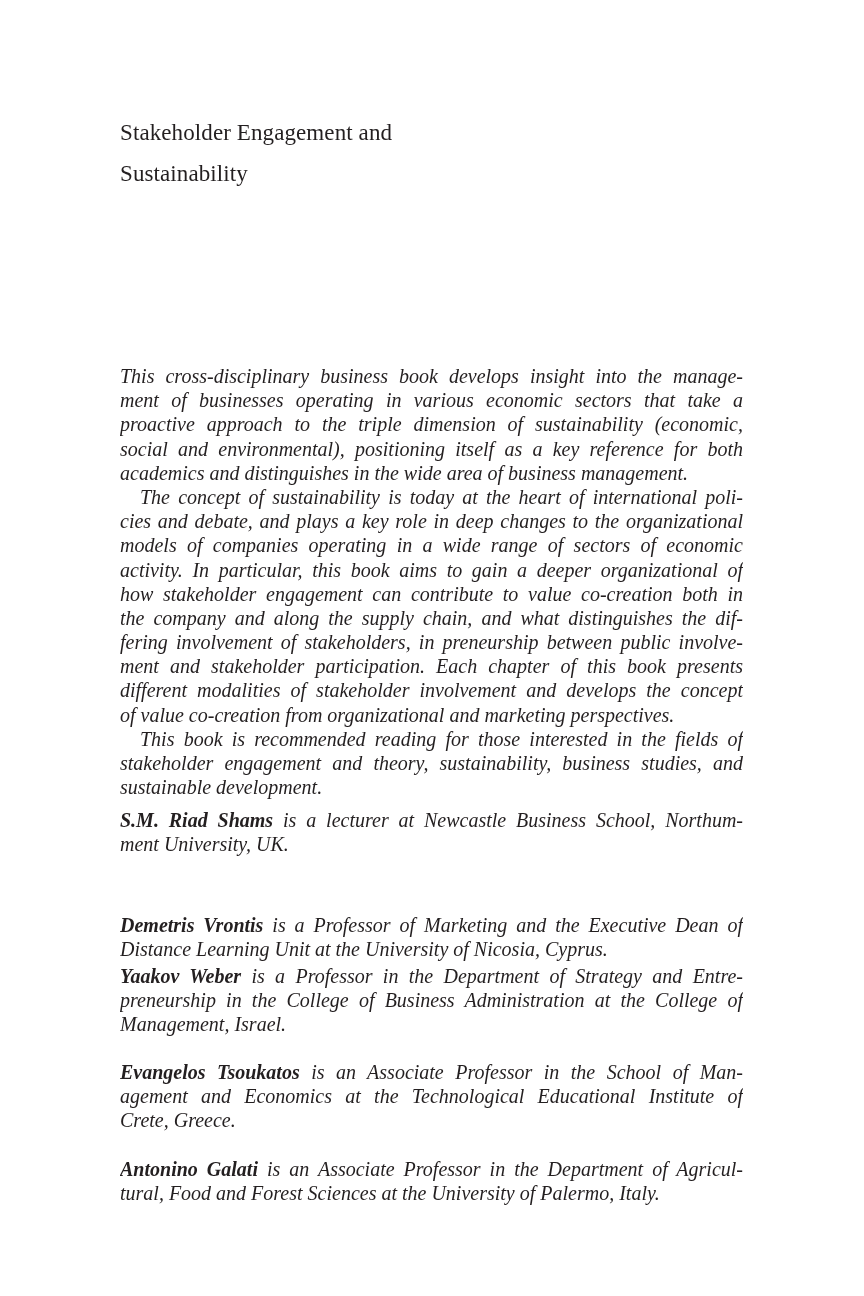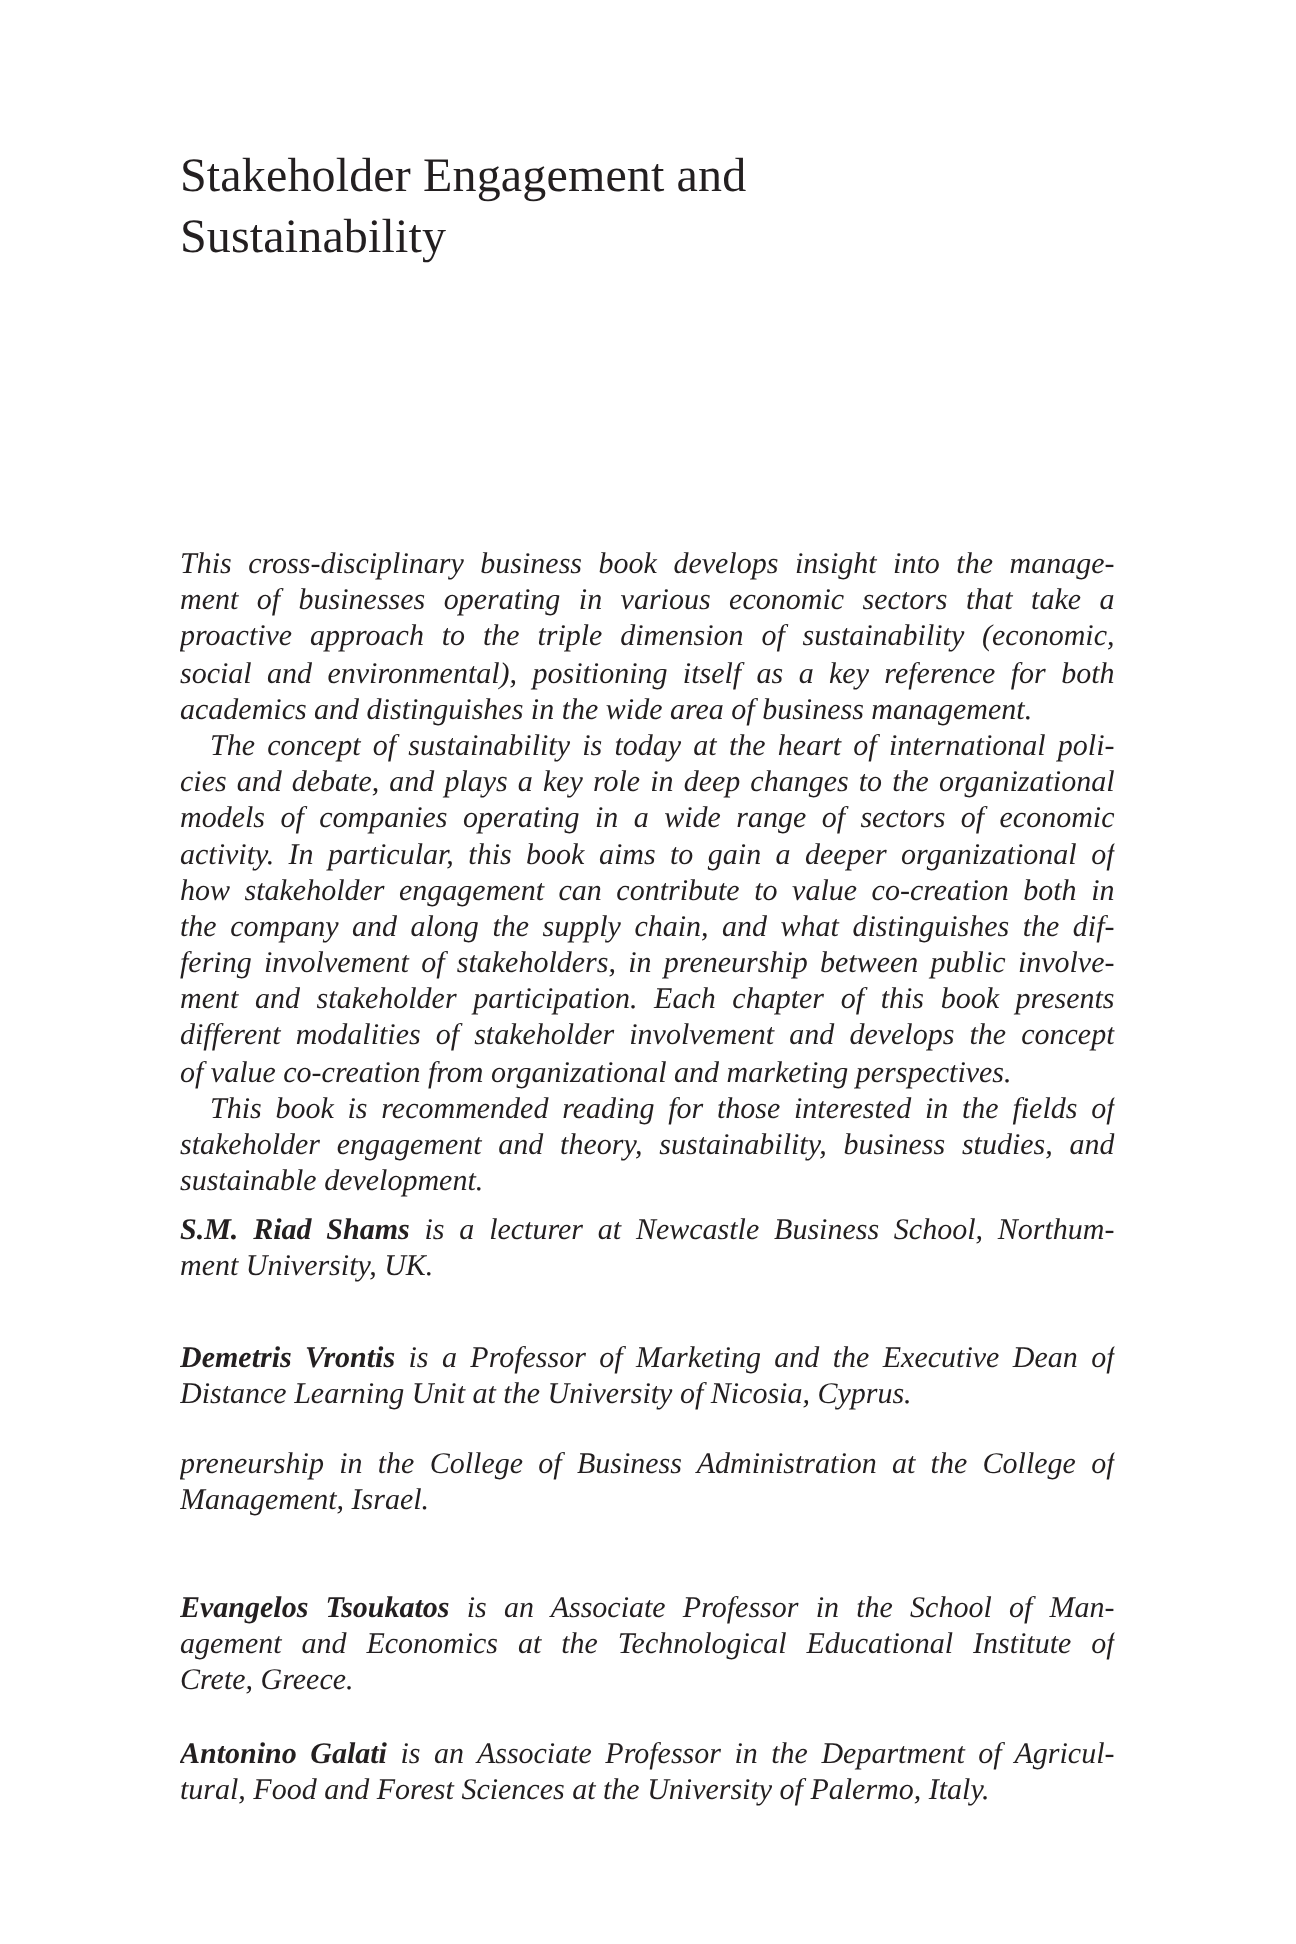--- a/index.html
+++ b/index.html
@@ -17,23 +17,23 @@
     }
     .page {
       position: absolute;
       left: 120px;
       top: 0;
       width: 623px;
     }
     .title {
       position: absolute;
       left: 0;
-      top: 96px;
+      top: 112px;
       width: 623px;
-      font-size: 32px;
+      font-size: 23px;
       line-height: 41px;
       font-weight: normal;
       letter-spacing: 0.1px;
       margin: 0;
     }
     .title .tline { display: block; white-space: nowrap; }
     .body-text {
       position: absolute;
       left: 0;
       width: 623px;
@@ -53,21 +53,21 @@
       text-align-last: left;
     }
     .line.indent {
       padding-left: 20px;
     }
     .bio-name {
       font-weight: bold;
     }
     #desc { top: 364px; }
     #bio-0 { top: 808px; }
-    #bio-1 { top: 893px; }
+    #bio-1 { top: 913px; }
     #bio-2 { top: 964px; }
     #bio-3 { top: 1060px; }
     #bio-4 { top: 1157px; }
   </style>
 </head>
 <body>
 
 <div class="page">
 
   <h1 class="title">
@@ -109,20 +109,21 @@
     <span class="line"><span class="bio-name">S.M. Riad Shams</span><span> is a lecturer at Newcastle Business School, Northum-</span></span>
     <span class="line last">ment University, UK.</span>
   </div>
 
   <div class="body-text" id="bio-1">
     <span class="line"><span class="bio-name">Demetris Vrontis</span><span> is a Professor of Marketing and the Executive Dean of</span></span>
     <span class="line last">Distance Learning Unit at the University of Nicosia, Cyprus.</span>
   </div>
 
   <div class="body-text" id="bio-2">
+    <span class="line"><span class="bio-name">Yaakov Weber</span><span> is a Professor in the Department of Strategy and Entre-</span></span>
     <span class="line">preneurship in the College of Business Administration at the College of</span>
     <span class="line last">Management, Israel.</span>
   </div>
 
   <div class="body-text" id="bio-3">
     <span class="line"><span class="bio-name">Evangelos Tsoukatos</span><span> is an Associate Professor in the School of Man-</span></span>
     <span class="line">agement and Economics at the Technological Educational Institute of</span>
     <span class="line last">Crete, Greece.</span>
   </div>
 

